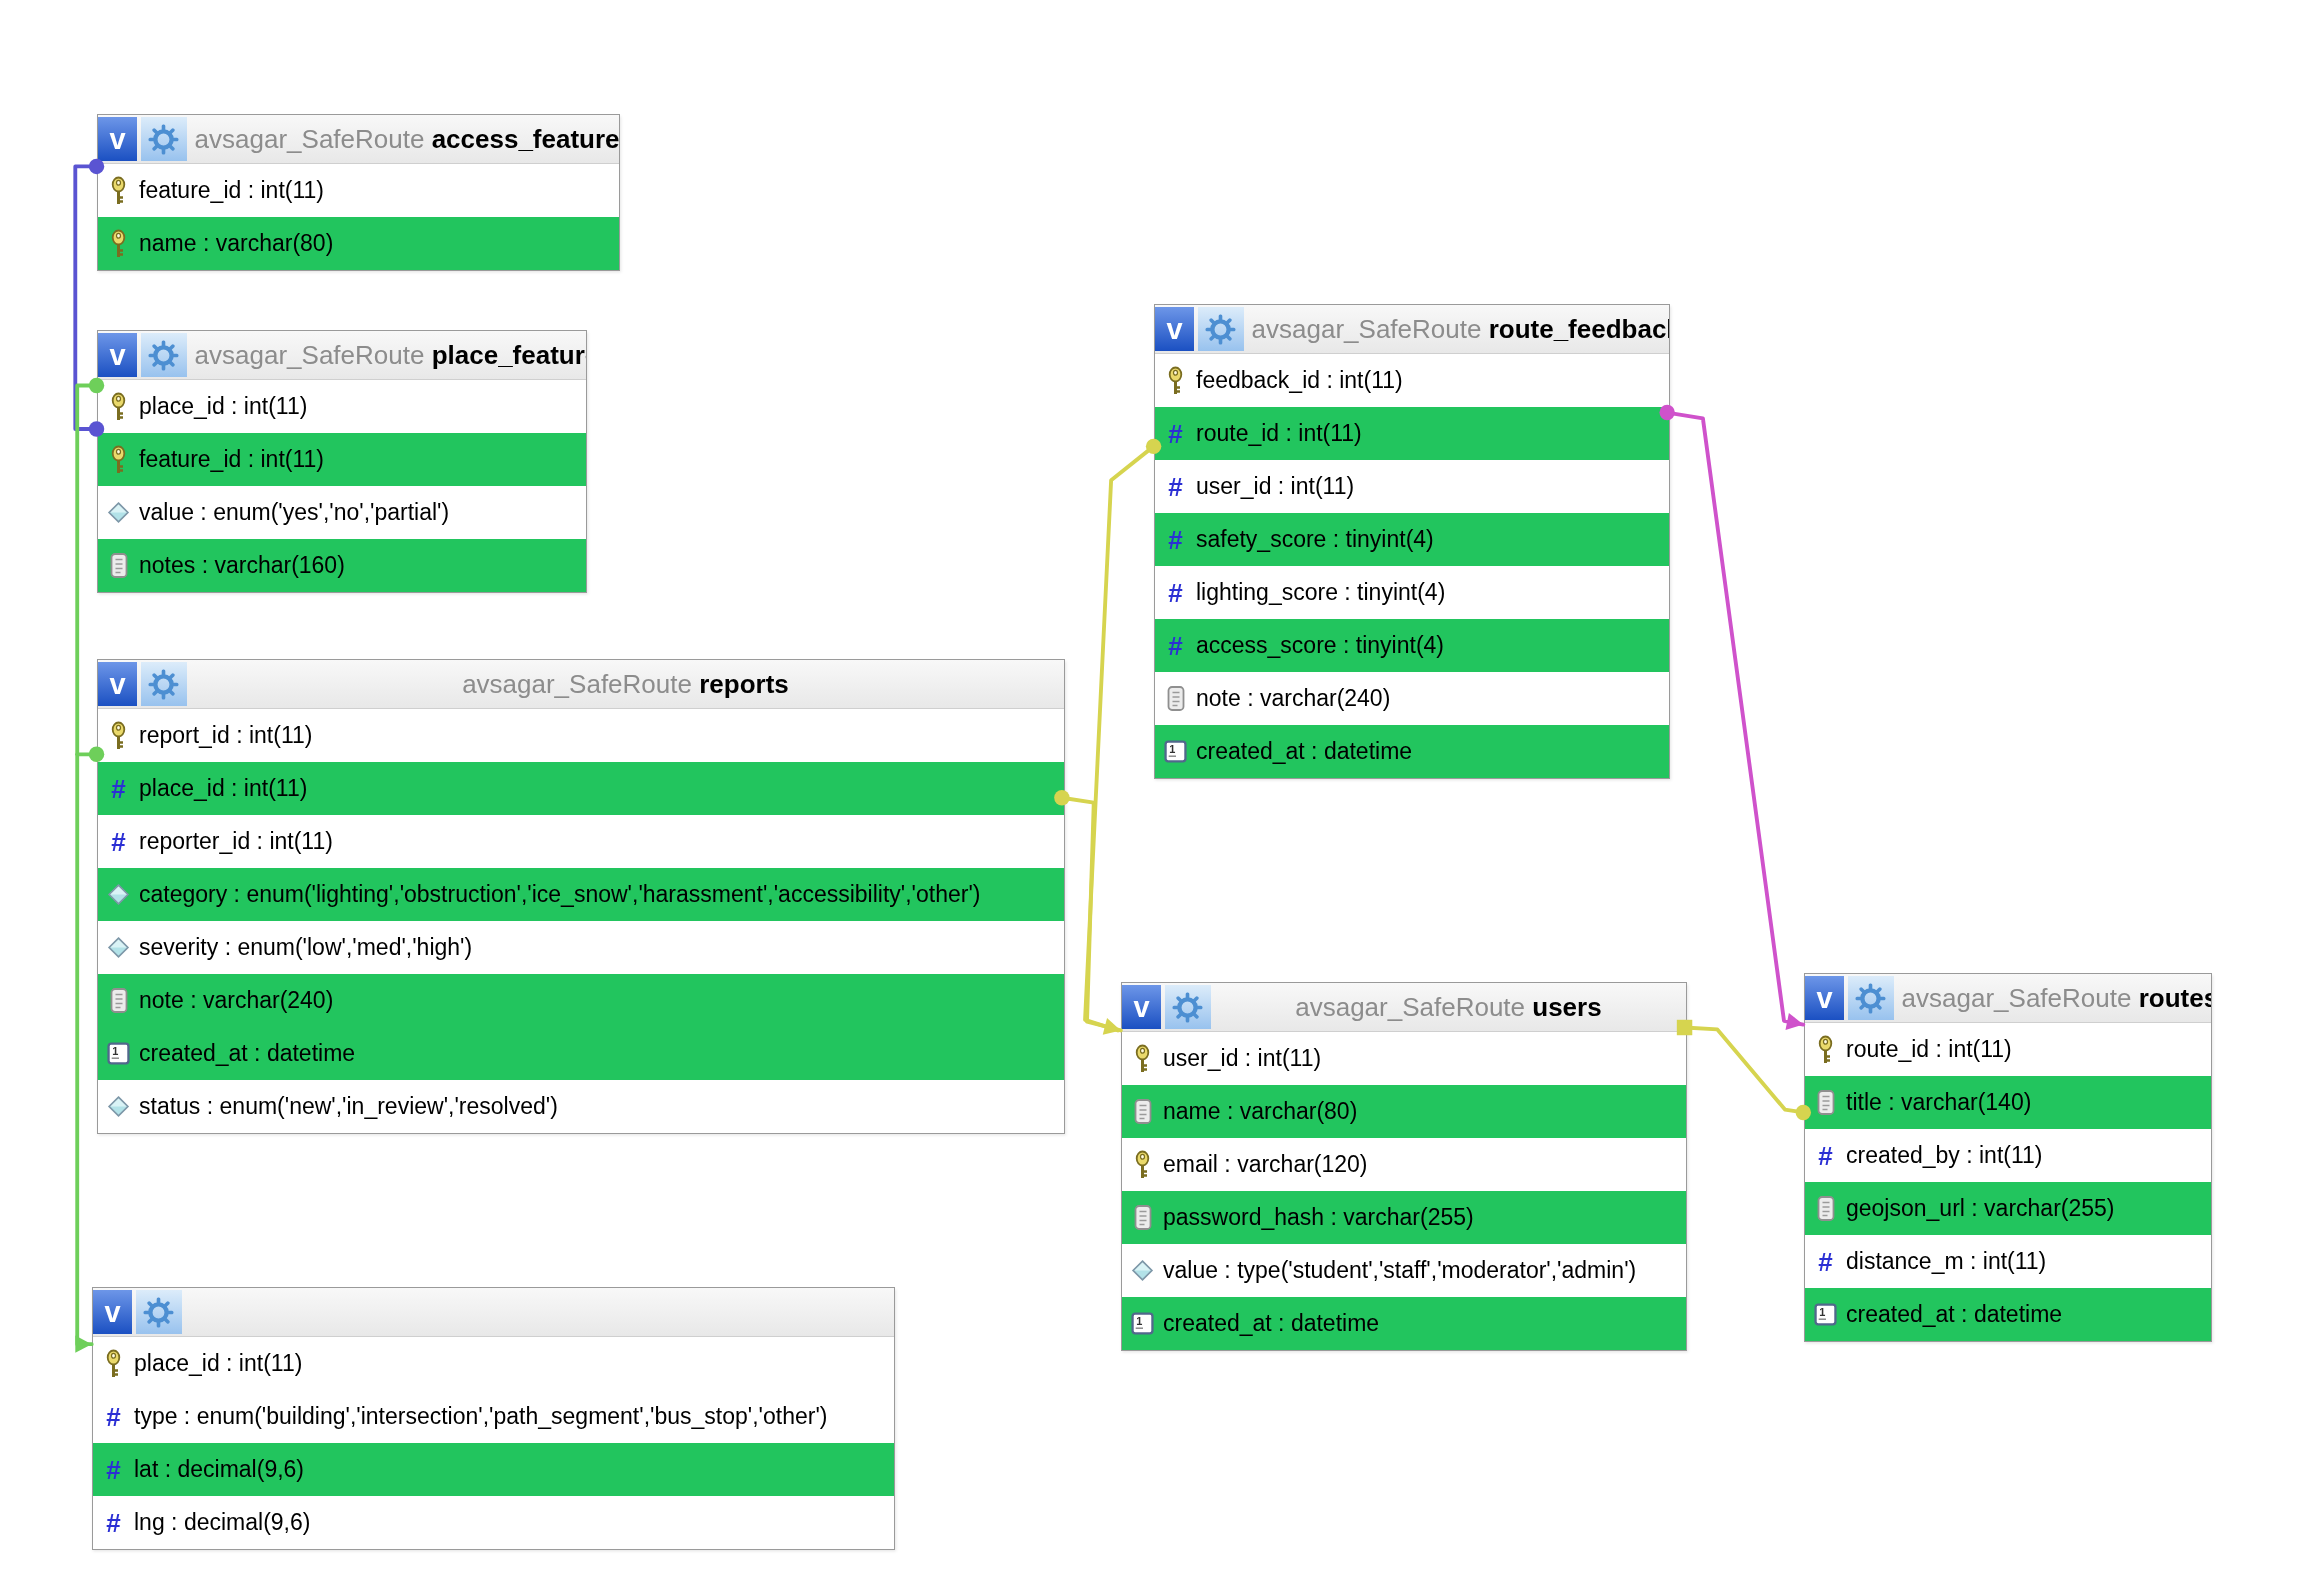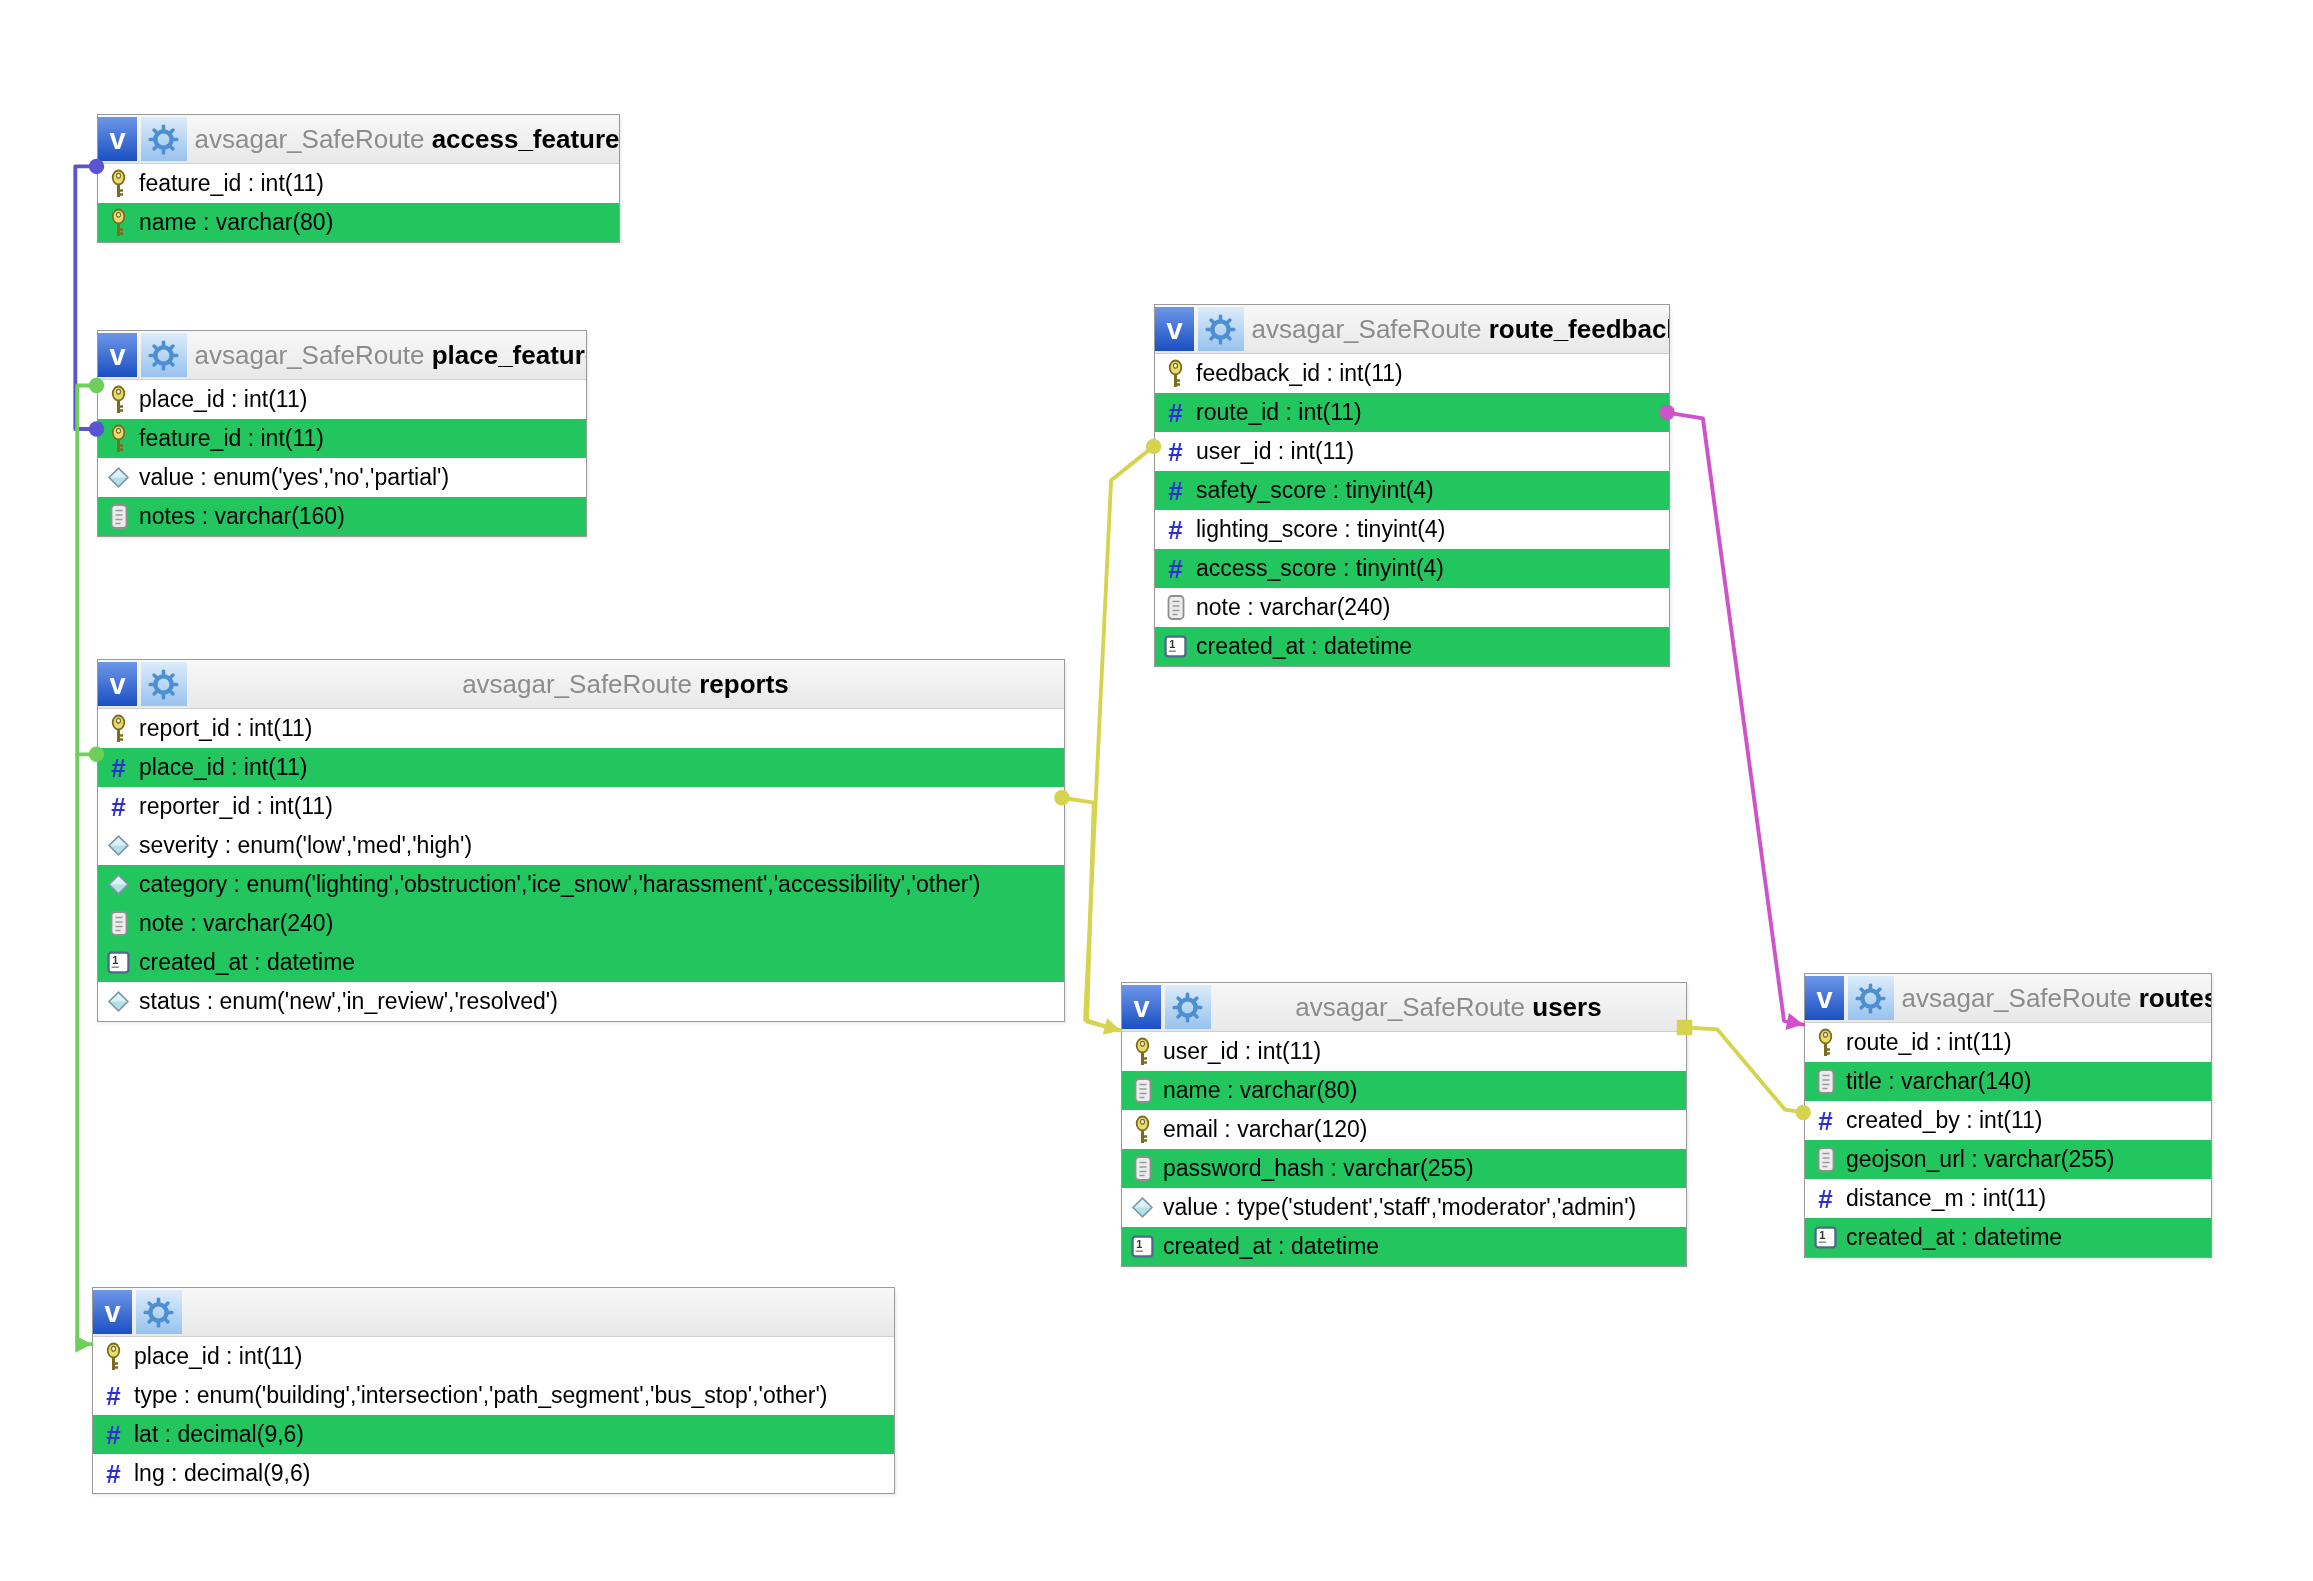--- a/index.html
+++ b/index.html
@@ -27,21 +27,21 @@
     width:46px;height:44px;flex:0 0 46px;
     background:linear-gradient(#dcecfa,#98c2ee);
     display:flex;align-items:center;justify-content:center;cursor:pointer;
   }
   .tbl-title{
     flex:1;text-align:center;font-size:26px;color:#8c8c8c;
     white-space:nowrap;overflow:hidden;padding:0 7.7px;
   }
   .tbl-title .tname{color:#000;font-weight:bold;}
   .tbl-row{
-    height:39px;display:flex;align-items:center;
+    height:53px;display:flex;align-items:center;
     font-size:23px;color:#000;white-space:nowrap;overflow:hidden;
     background:#fff;cursor:default;
   }
   .tbl-row.shaded{background:#22c55e;}
   .col-icon{width:41px;flex:0 0 41px;display:flex;align-items:center;justify-content:center;}
   .col-text{padding-right:5.8px;}
   .hash-glyph{color:#2b2fd4;font-weight:bold;font-size:26px;line-height:1;}
   #wires{position:absolute;inset:0;z-index:5;pointer-events:none;}
   #wires *{pointer-events:auto;}
 </style>
@@ -205,39 +205,39 @@
           <span class="hash-glyph">#</span>
         </span>
         <span class="col-text"><span>place_id</span><span> : </span><span>int(11)</span></span>
       </div>
       <div class="tbl-row">
         <span class="col-icon">
           <span class="hash-glyph">#</span>
         </span>
         <span class="col-text"><span>reporter_id</span><span> : </span><span>int(11)</span></span>
       </div>
-      <div class="tbl-row">
+      <div class="tbl-row shaded">
         <span class="col-icon">
           <svg width="23" height="23" viewBox="0 0 22 22">
             <path d="M11 2 L20 11 L11 20 L2 11 Z" fill="#b2e2e8"></path>
             <path d="M11 2 L20 11 L2 11 Z" fill="#d9f3f6"></path>
             <path d="M11 2 L20 11 L11 20 L2 11 Z" fill="none" stroke="#7d97a8" stroke-width="1.6"></path>
           </svg>
         </span>
-        <span class="col-text"><span>severity</span><span> : </span><span>enum('low','med','high')</span></span>
-      </div>
-      <div class="tbl-row shaded">
+        <span class="col-text"><span>category</span><span> : </span><span>enum('lighting','obstruction','ice_snow','harassment','accessibility','other')</span></span>
+      </div>
+      <div class="tbl-row">
         <span class="col-icon">
           <svg width="23" height="23" viewBox="0 0 22 22">
             <path d="M11 2 L20 11 L11 20 L2 11 Z" fill="#b2e2e8"></path>
             <path d="M11 2 L20 11 L2 11 Z" fill="#d9f3f6"></path>
             <path d="M11 2 L20 11 L11 20 L2 11 Z" fill="none" stroke="#7d97a8" stroke-width="1.6"></path>
           </svg>
         </span>
-        <span class="col-text"><span>category</span><span> : </span><span>enum('lighting','obstruction','ice_snow','harassment','accessibility','other')</span></span>
+        <span class="col-text"><span>severity</span><span> : </span><span>enum('low','med','high')</span></span>
       </div>
       <div class="tbl-row shaded">
         <span class="col-icon">
           <svg width="20" height="27" viewBox="0 0 20 26">
             <rect x="2.5" y="1.5" width="15" height="23" rx="3.5" fill="#ececec" stroke="#8f8f8f" stroke-width="1.8"></rect>
             <path d="M6.5 7 h7 M6.5 11.5 h7 M6.5 16 h7 M6.5 20 h5" stroke="#9a9a9a" stroke-width="1.6" fill="none"></path>
           </svg>
         </span>
         <span class="col-text"><span>note</span><span> : </span><span>varchar(240)</span></span>
       </div>

